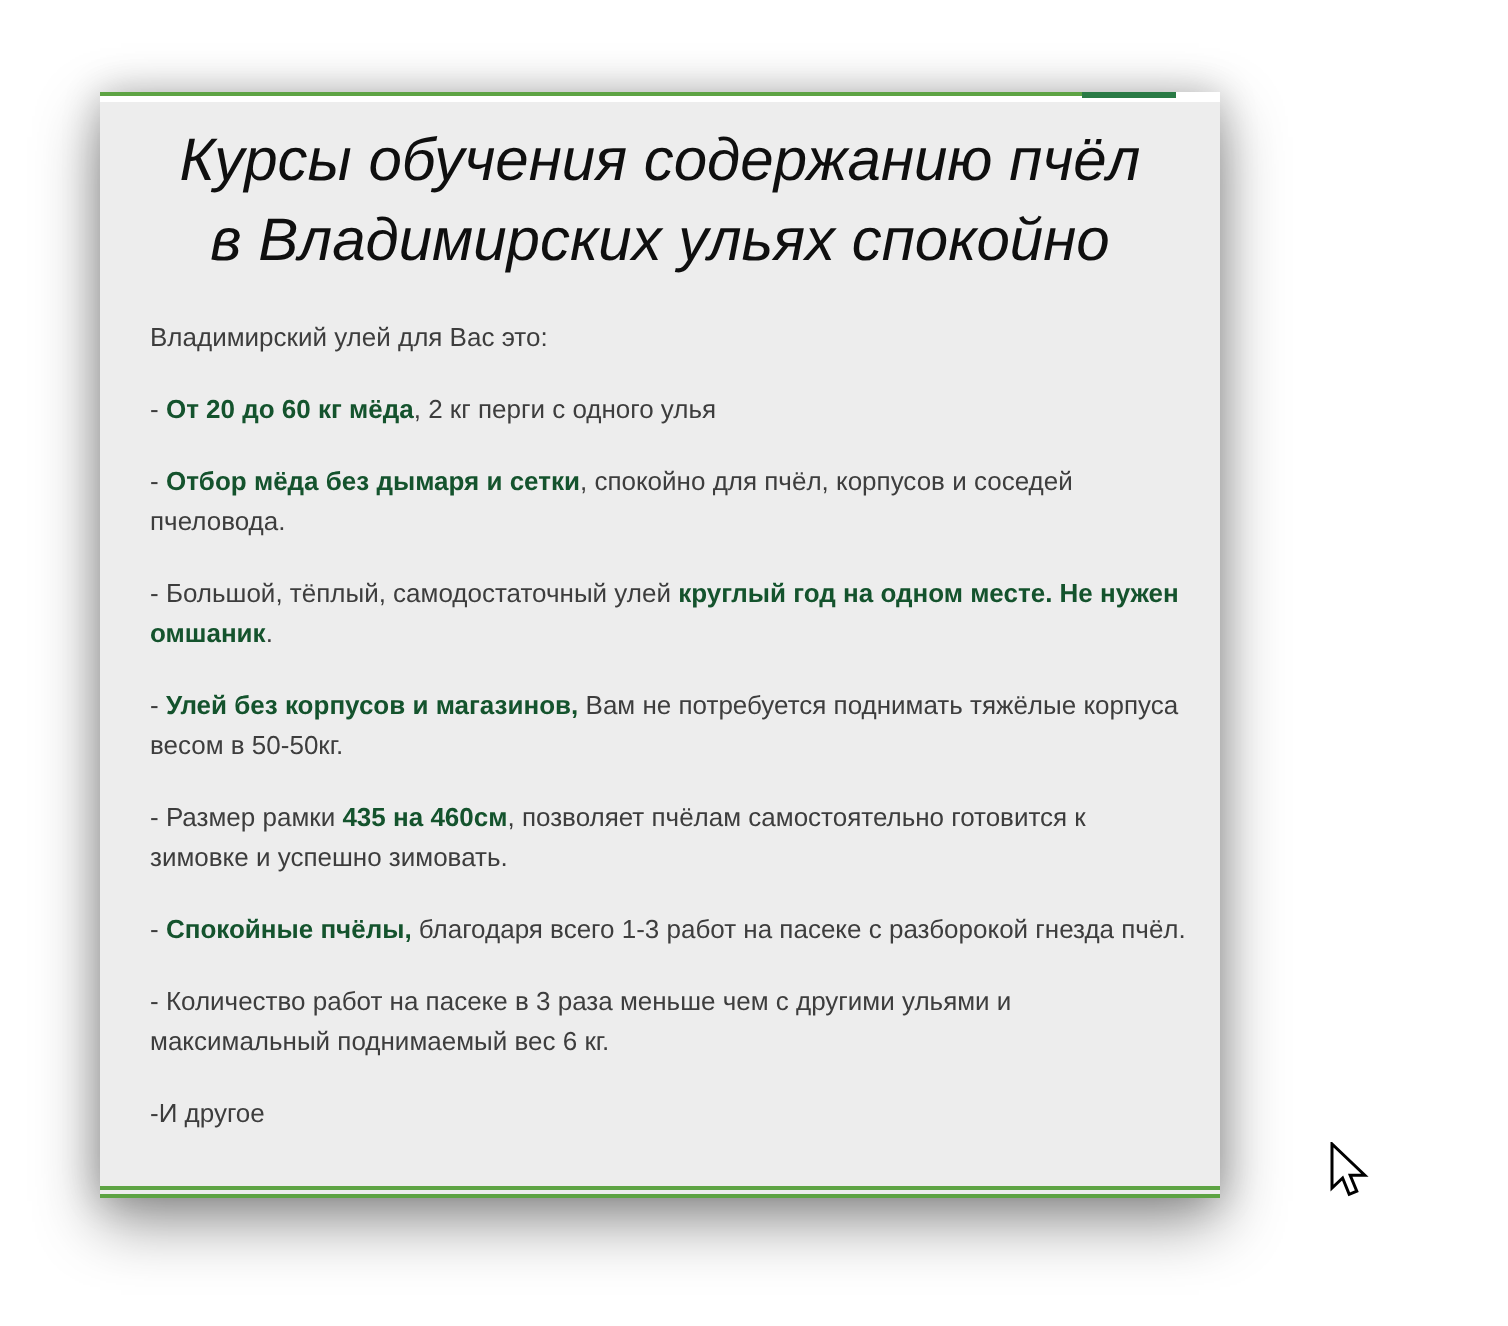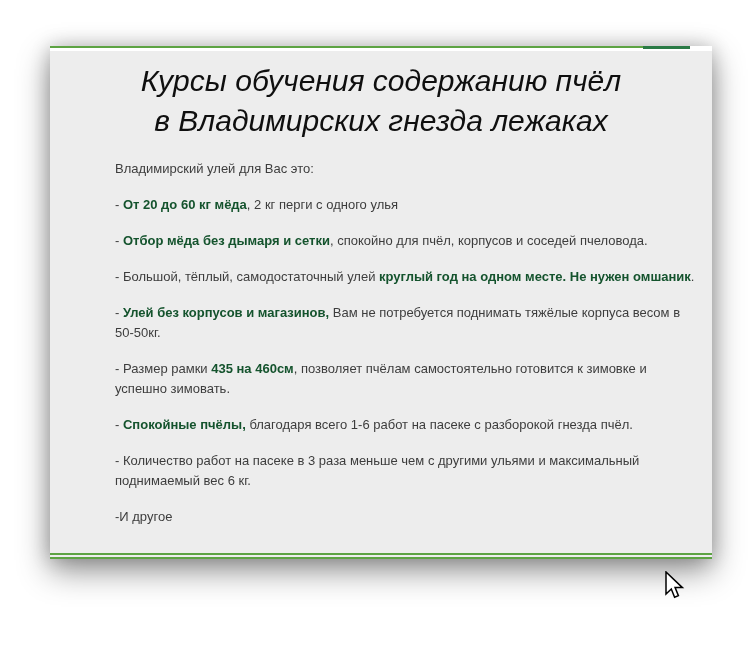--- a/index.html
+++ b/index.html
@@ -6,21 +6,21 @@
   body {
     width: 754px; height: 663px;
     background: #ffffff;
     font-family: "Liberation Sans", sans-serif;
     position: relative;
     overflow: hidden;
   }
   .card {
     position: absolute;
     left: 50px; top: 46px;
-    width: 662px;
+    width: 560px;
     background: #ededed;
     border-bottom: 6px double #5da343;
     box-shadow: 0 12px 30px rgba(0,0,0,0.42), 0 0 18px rgba(0,0,0,0.20);
   }
   .top-strip {
     position: relative;
     height: 5px;
     background: #ffffff;
   }
   .green-line {
@@ -41,21 +41,20 @@
     margin: 10px 8px 18px;
     text-align: center;
     font-size: 30px;
     line-height: 40px;
     font-style: italic;
     font-weight: normal;
     color: #0f0f0f;
   }
   .content {
     padding: 0 16px 22px 25px;
-    margin-left: 40px;
   }
   .content p {
     margin: 0 0 16px;
     font-size: 13px;
     line-height: 20px;
     color: #3d3d3d;
   }
   .content p:last-child { margin-bottom: 4px; }
   .content b { color: #14532d; }
   .cursor {
@@ -69,38 +68,38 @@
 <body>
 
 <div class="card">
   <div class="top-strip">
     <div class="green-line"></div>
     <div class="dark-seg"></div>
   </div>
 
   <h1 class="title">
     <span>Курсы обучения содержанию пчёл</span><br>
-    <span>в Владимирских гнезда лежаках</span>
+    <span>в Владимирских ульях спокойно</span>
   </h1>
 
   <div class="content">
     <p><span>Владимирский улей для Вас это:</span></p>
 
     <p><span>- </span><b>От 20 до 60 кг мёда</b><span>, 2 кг перги с одного улья</span></p>
 
     <p><span>- </span><b>Отбор мёда без дымаря и сетки</b><span>, спокойно для пчёл, корпусов и соседей пчеловода.</span></p>
 
 
     <p><span>- Большой, тёплый, самодостаточный улей </span><b>круглый год на одном месте. Не нужен омшаник</b><span>.</span></p>
 
     <p><span>- </span><b>Улей без корпусов и магазинов,</b><span> Вам не потребуется поднимать тяжёлые корпуса весом в 50-50кг.</span></p>
 
     <p><span>- Размер рамки </span><b>435 на 460см</b><span>, позволяет пчёлам самостоятельно готовится к зимовке и успешно зимовать.</span></p>
 
-    <p><span>- </span><b>Спокойные пчёлы,</b><span> благодаря всего 1-6 работ на пасеке с разборокой гнезда пчёл.</span></p>
+    <p><span>- </span><b>Спокойные пчёлы,</b><span> благодаря всего 1-3 работ на пасеке с разборокой гнезда пчёл.</span></p>
 
 
     <p><span>- Количество работ на пасеке в 3 раза меньше чем с другими ульями и максимальный поднимаемый вес 6 кг.</span><b></b><span></span></p>
 
     <p><span>-И другое</span><b></b><span></span></p>
   </div>
 </div>
 
 <svg class="cursor" viewBox="0 0 24 30">
   <path d="M4 1 L4 23 L9.3 18 L12.6 26.2 L16.4 24.6 L13.1 16.6 L20.4 16.6 Z" fill="#ffffff" stroke="#000000" stroke-width="1.5" stroke-linejoin="miter"></path>

